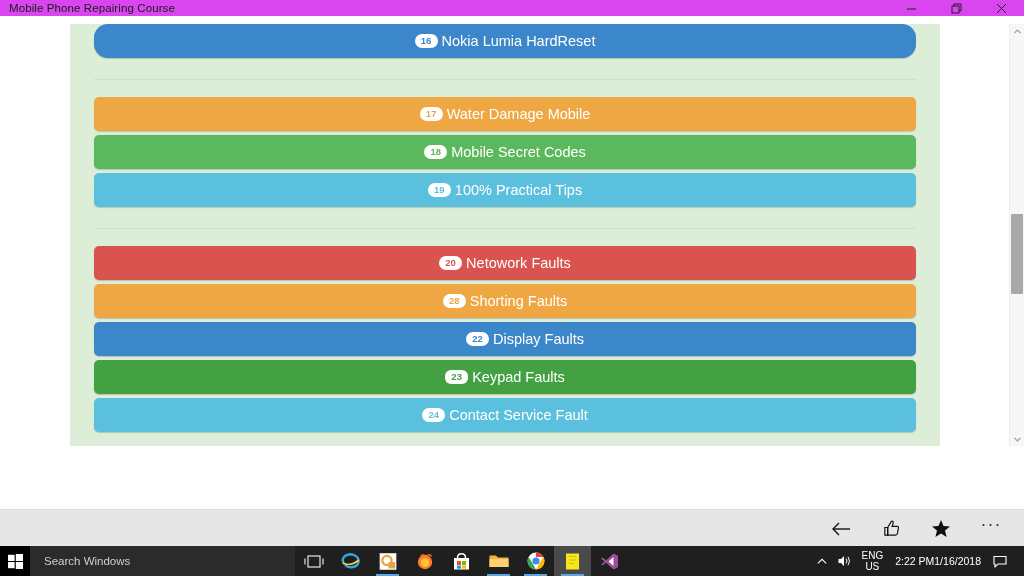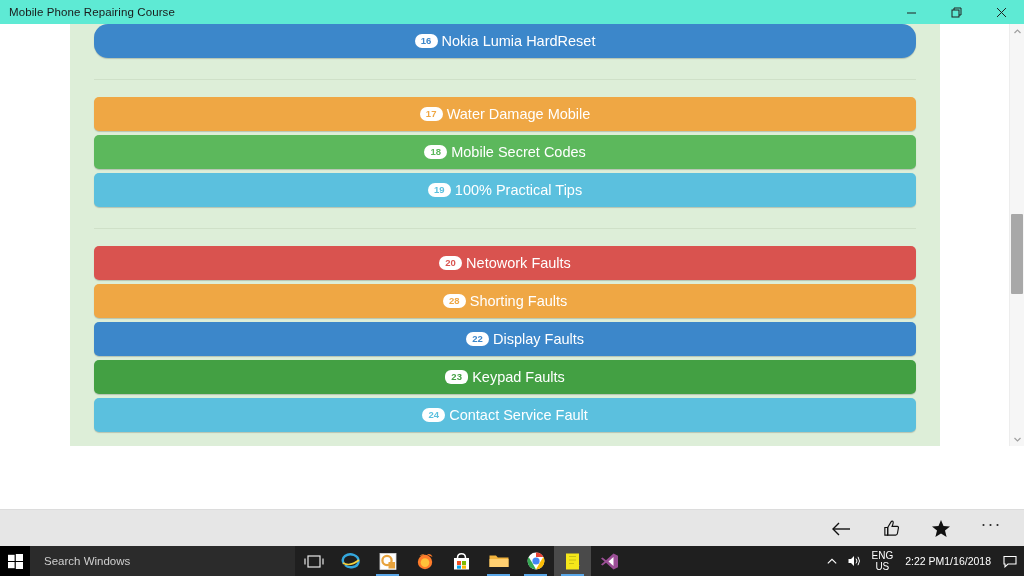--- a/index.html
+++ b/index.html
@@ -16,22 +16,22 @@
     position: relative;
     width: 1024px;
     height: 576px;
     background: #ffffff;
   }
 
   
   .titlebar {
     position: absolute;
     left: 0; top: 0;
-    width: 1024px; height: 24px;
-    background: #5eead4;
+    width: 1024px; height: 16px;
+    background: #d946ef;
     display: flex;
     align-items: center;
   }
   .titlebar-title {
     font-size: 11.5px;
     color: #1a1a1a;
     padding-left: 9px;
     letter-spacing: .1px;
     white-space: nowrap;
   }
@@ -196,21 +196,21 @@
     position: absolute;
     left: 7px; right: 7px; bottom: 0;
     height: 2px;
     background: #5aa7e8;
   }
   .tray {
     margin-left: auto;
     display: flex;
     align-items: center;
     height: 30px;
-    padding-right: 2px;
+    padding-right: 12px;
   }
   .tray-item {
     display: flex; align-items: center; justify-content: center;
     color: #ffffff;
     height: 30px;
     padding: 0 5px;
   }
   .lang {
     display: flex;
     flex-direction: column;

